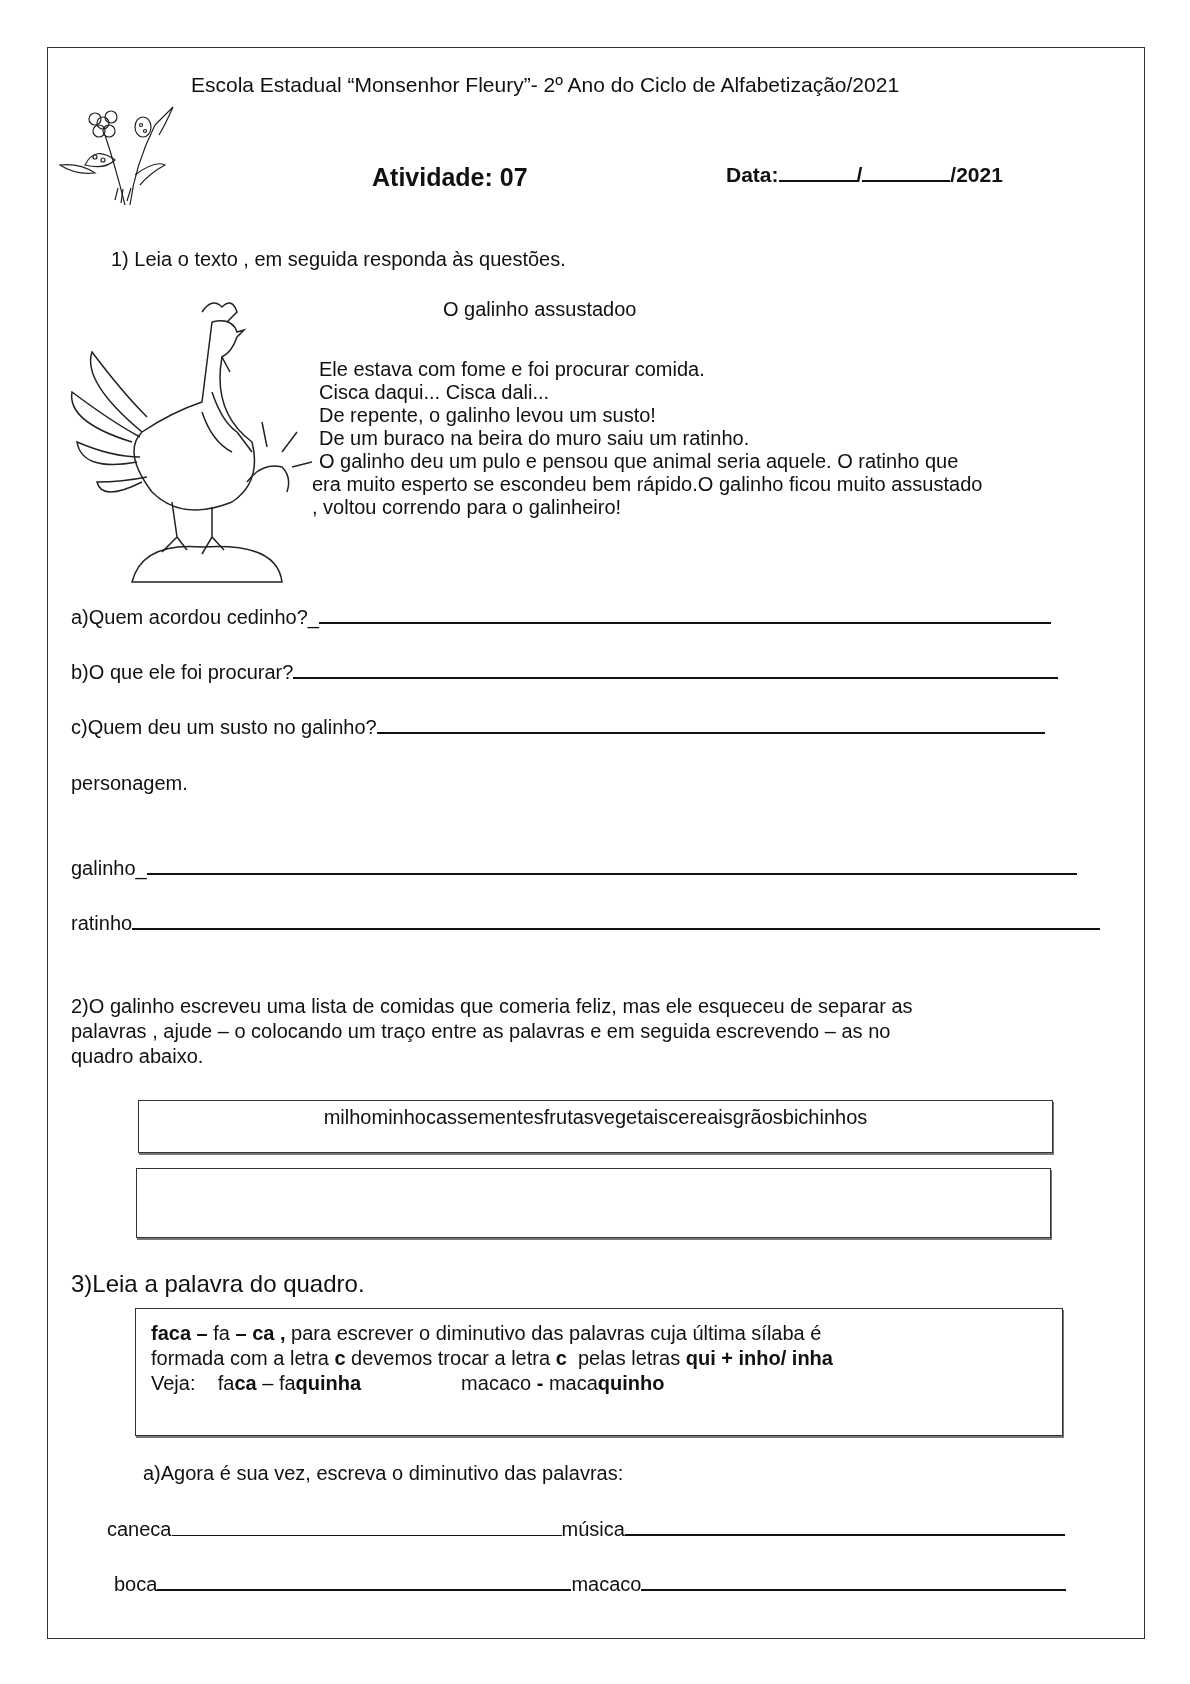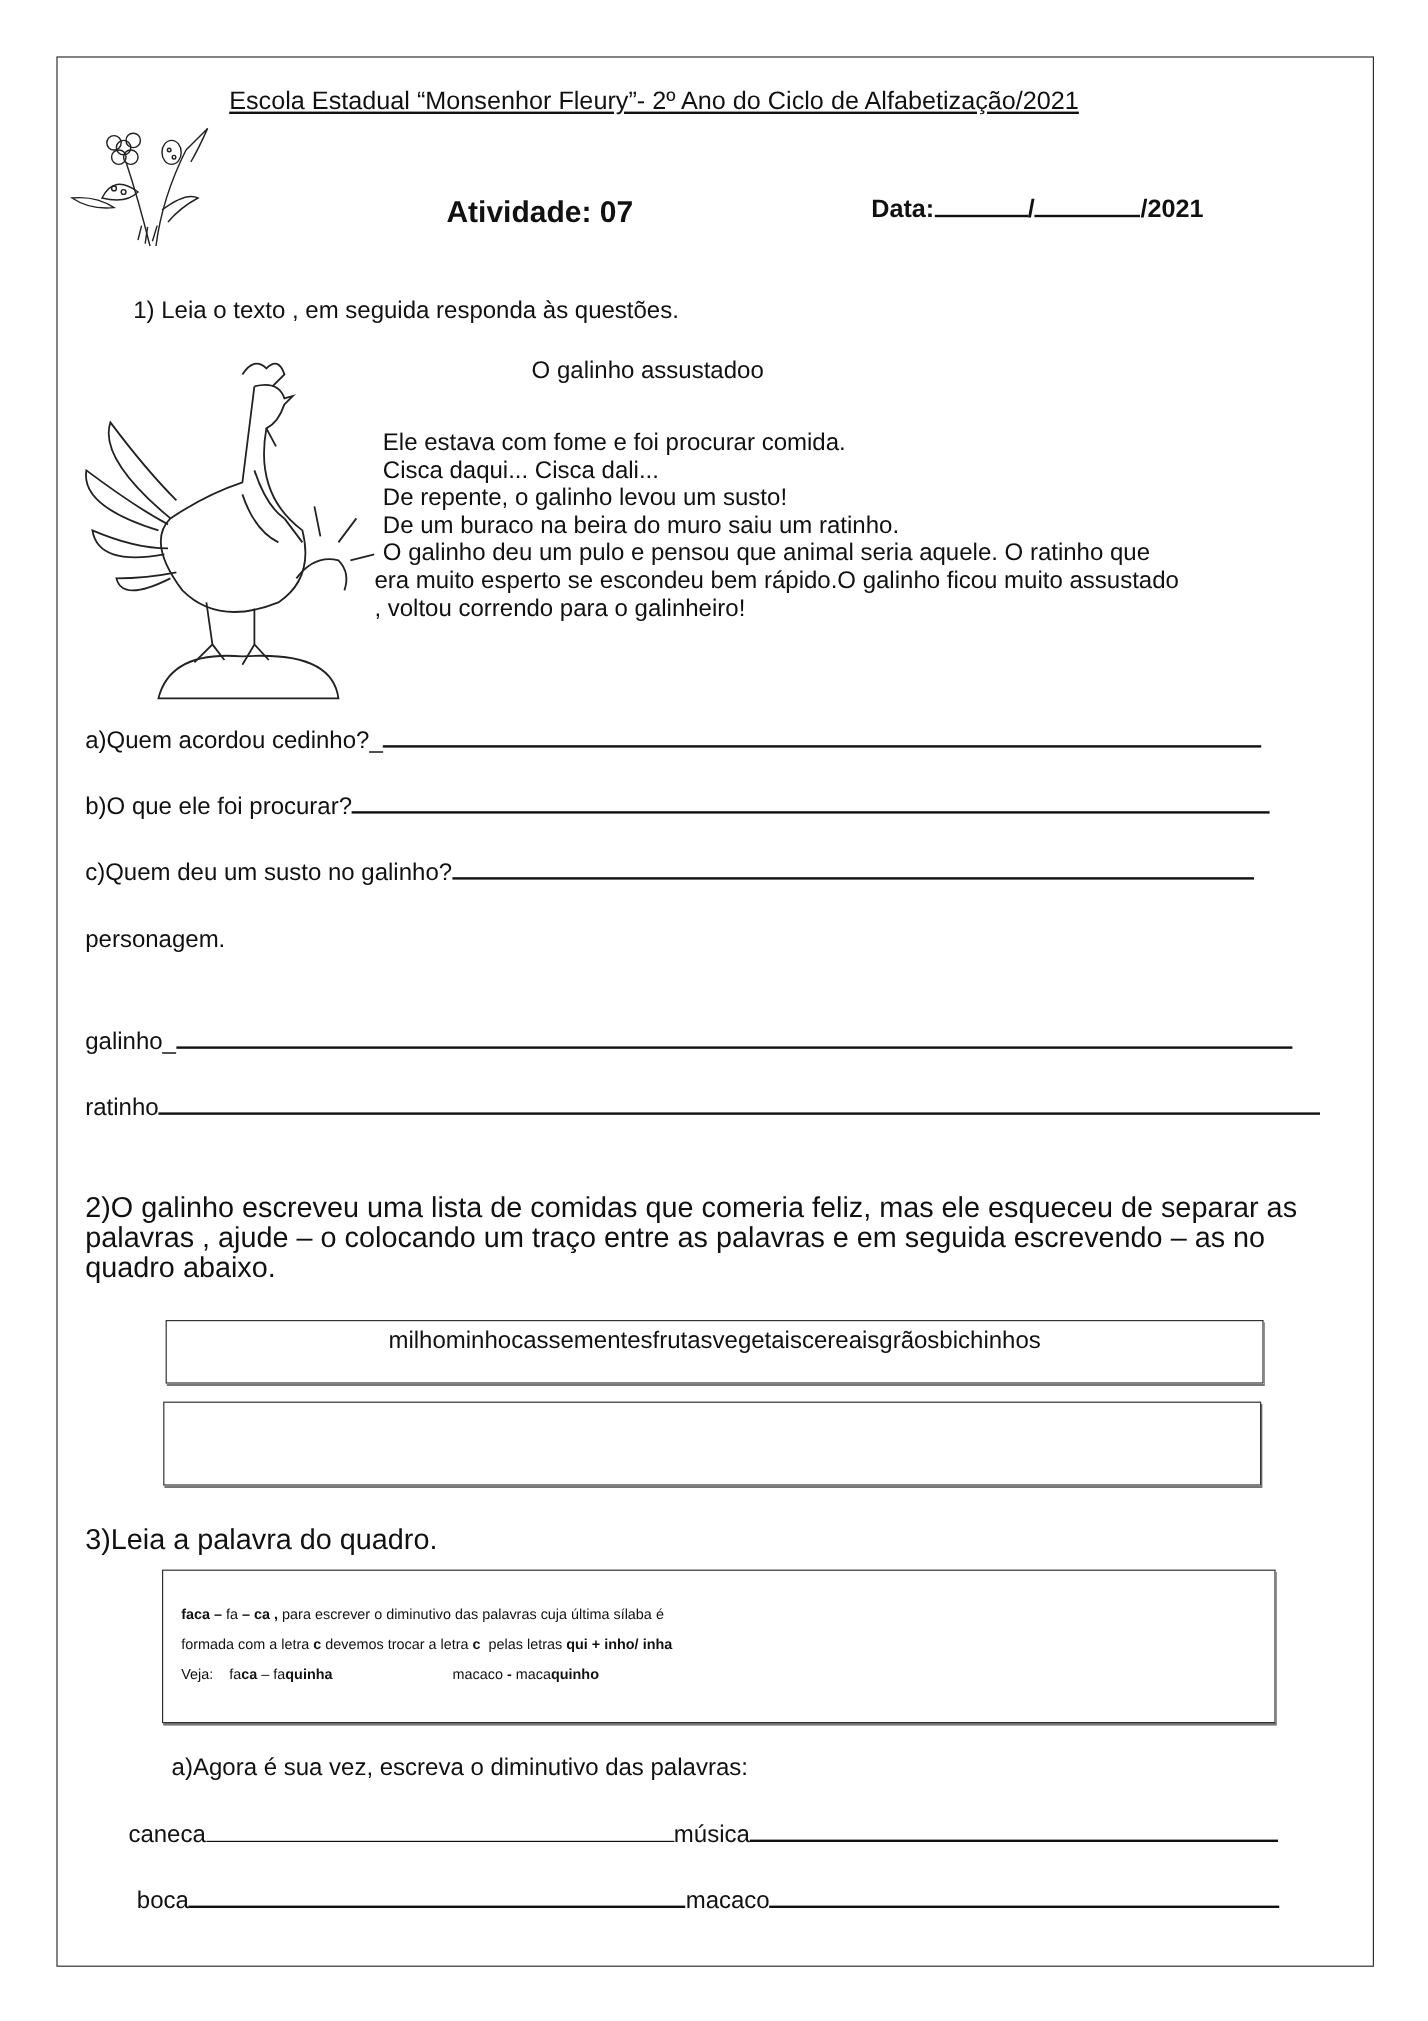--- a/index.html
+++ b/index.html
@@ -1,19 +1,19 @@
 <!DOCTYPE html>
 <html><head>
 <meta charset="utf-8">
 <style>
   html, body { margin:0; padding:0; background:#ffffff; }
   body { width:1190px; height:1684px; position:relative; font-family:"Liberation Sans", sans-serif; color:#111; }
   .page { position:absolute; left:47px; top:47px; width:1098px; height:1592px; border:1.5px solid #333; box-sizing:border-box; }
   .abs { position:absolute; white-space:nowrap; }
-  .t22 { font-size:21px;text-decoration:underline; }
+  .t22 { font-size:21px; }
   .bold { font-weight:bold; }
   .line { display:inline-block; border-bottom:2px solid #111; vertical-align:baseline; height:1px; }
   .box { position:absolute; border:1.5px solid #333; box-sizing:border-box; box-shadow:1px 2px 0 #777; }
   svg { position:absolute; }
 </style>
 </head>
 <body>
 
 <div class="page"></div>
 
@@ -90,35 +90,35 @@
 <div class="abs" style="left:71px;top:770px;font-size:20px;line-height:26px">
   <div>personagem.</div>
 </div>
 <div class="abs" style="left:71px;top:857px;font-size:20px">
   <span>galinho_</span><span class="line" style="width:930px"></span>
 </div>
 <div class="abs" style="left:71px;top:912px;font-size:20px">
   <span>ratinho</span><span class="line" style="width:968px"></span>
 </div>
 
-<div class="abs" style="left:71px;top:994px;font-size:24px;line-height:25px">
+<div class="abs" style="left:71px;top:994px;font-size:20px;line-height:25px">
   <div>2)O galinho escreveu uma lista de comidas que comeria feliz, mas ele esqueceu de separar as</div>
   <div>palavras , ajude – o colocando um traço entre as  palavras e em seguida escrevendo – as no</div>
   <div>quadro abaixo.</div>
 </div>
 
 <div class="box" style="left:138px;top:1100px;width:915px;height:53px">
   <div style="text-align:center;margin-top:5px;font-size:20px">milhominhocassementesfrutasvegetaiscereaisgrãosbichinhos</div>
 </div>
 <div class="box" style="left:136px;top:1168px;width:915px;height:70px"></div>
 
 <div class="abs" style="left:71px;top:1270px;font-size:24px">3)Leia a palavra do quadro.</div>
 
 <div class="box" style="left:135px;top:1308px;width:928px;height:128px">
-  <div style="position:absolute;left:15px;top:24px;font-size:12px;line-height:25px;white-space:nowrap">
+  <div style="position:absolute;left:15px;top:12px;font-size:20px;line-height:25px;white-space:nowrap">
     <div><b>faca –</b><span> fa </span><b>– ca ,</b><span> para escrever o diminutivo das palavras cuja última sílaba é</span></div>
     <div><span>formada com a letra </span><b>c</b><span> devemos trocar a letra </span><b>c</b><span style="white-space:pre">  pelas letras </span><b>qui + inho/ inha</b></div>
     <div><span style="white-space:pre">Veja:    fa</span><b>ca</b><span> – fa</span><b>quinha</b><span style="display:inline-block;width:100px"></span><span>macaco </span><b>-</b><span> maca</span><b>quinho</b></div>
   </div>
 </div>
 
 <div class="abs" style="left:143px;top:1462px;font-size:20px">a)Agora é sua vez,  escreva o diminutivo das palavras:</div>
 
 <div class="abs" style="left:107px;top:1518px;font-size:20px">
   <span>caneca</span><span class="line" style="width:390px;border-bottom-width:1px"></span><span>música</span><span class="line" style="width:440px"></span>

